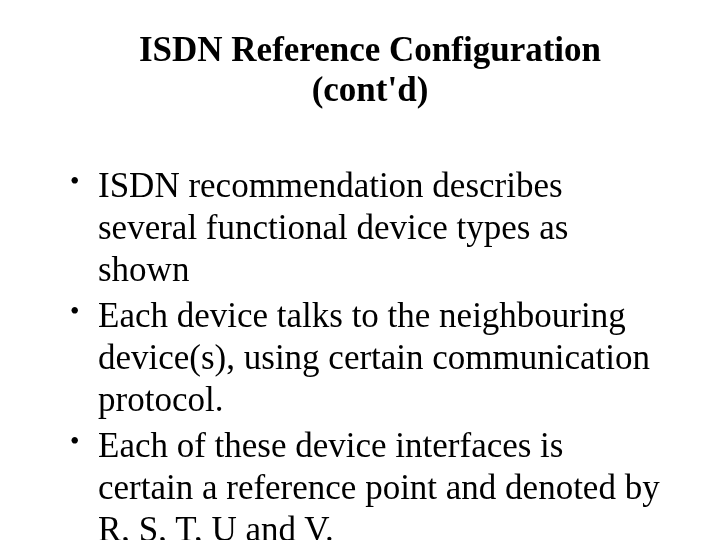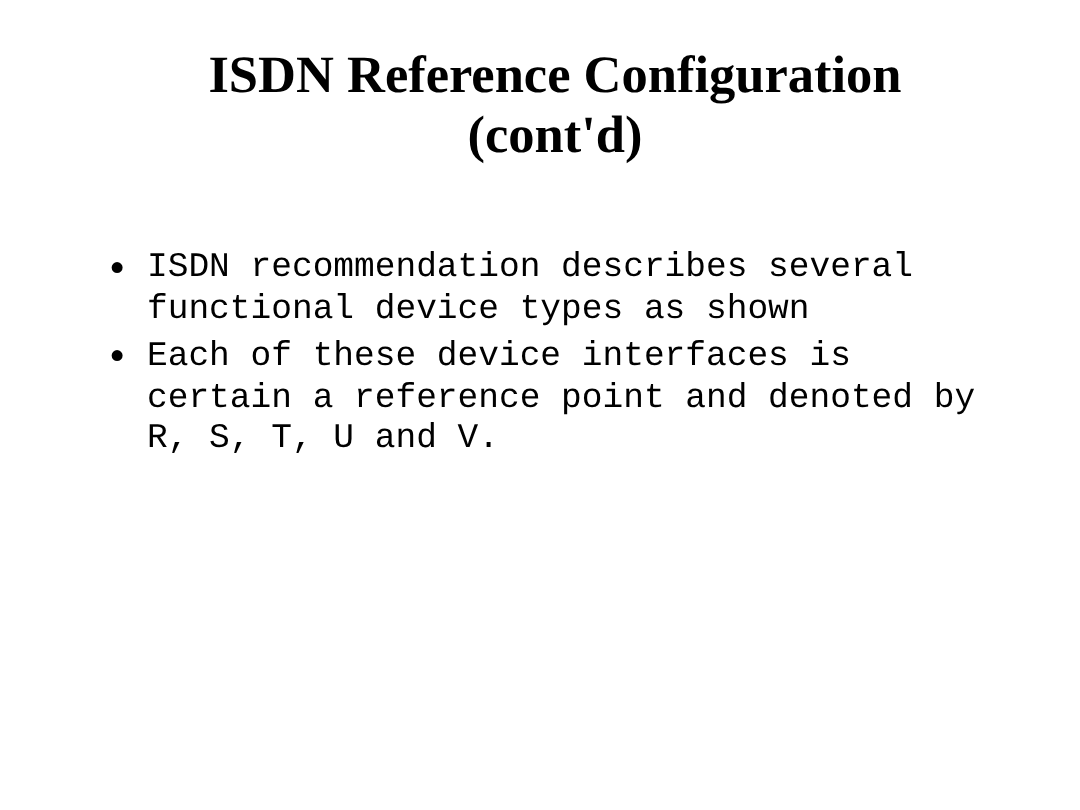--- a/index.html
+++ b/index.html
@@ -21,36 +21,36 @@
       text-align: center;
       margin-bottom: 55px;
       padding-left: 40px;
       padding-right: 10px;
     }
     .bullet-list {
       list-style: none;
       padding-left: 20px;
     }
     .bullet-item {
-      font-size: 23px;
+      font-size: 35px;
       line-height: 1.2;
       margin-bottom: 4px;
       position: relative;
       padding-left: 28px;
-      font-family: Liberation Mono, monospace;
     }
     .bullet-item::before {
       content: "•";
       position: absolute;
       left: 0;
       top: 0;
       font-size: 27px;
     }
   </style>
 </head>
 <body>
 
 <h1 class="title">ISDN Reference Configuration (cont'd)</h1>
 
 <ul class="bullet-list">
   <li class="bullet-item">ISDN recommendation describes several functional device types as shown</li>
+  <li class="bullet-item">Each device talks to the neighbouring device(s), using certain communication protocol.</li>
   <li class="bullet-item">Each of these device interfaces is certain a reference point and denoted by R, S, T, U and V.</li>
 </ul>
 
 </body></html>

